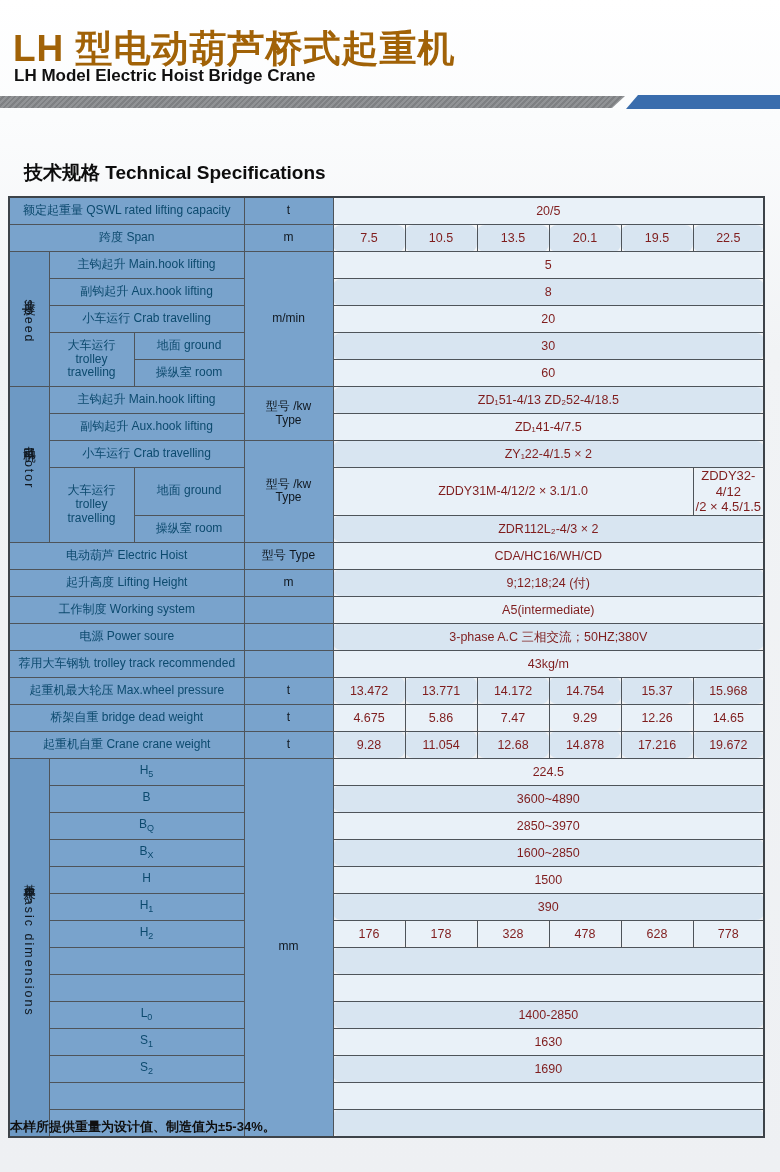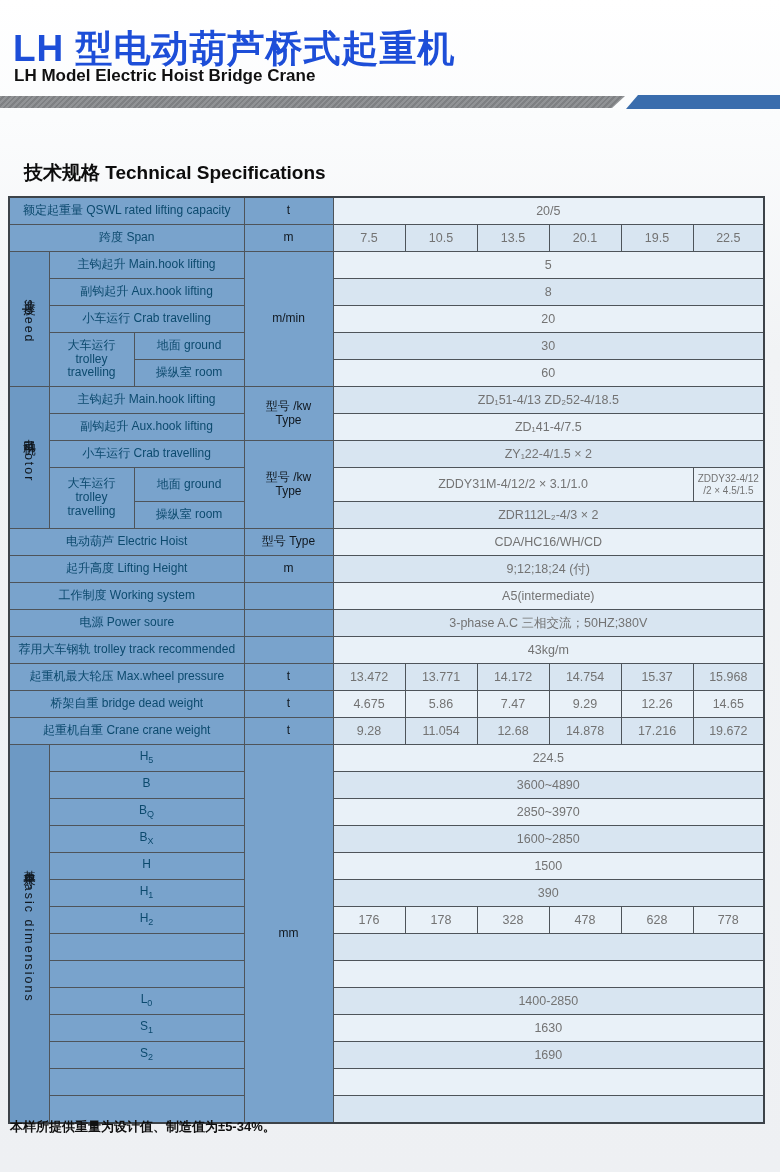--- a/index.html
+++ b/index.html
@@ -2,41 +2,41 @@
 <html><head>
 <meta charset="utf-8">
 <style>
   html,body{margin:0;padding:0;}
   body{
     width:780px;height:1172px;position:relative;overflow:hidden;
     font-family:"Liberation Sans","DejaVu Sans",sans-serif;
     background:linear-gradient(180deg,#ffffff 0%,#fbfcfd 10%,#f1f3f5 30%,#eef0f3 100%);
     color:#141414;
   }
-  .page-title{position:absolute;left:13px;top:24px;font-size:37px;font-weight:bold;letter-spacing:1px;margin:0;color:#1d4ed8;}
+  .page-title{position:absolute;left:13px;top:24px;font-size:37px;font-weight:bold;letter-spacing:1px;margin:0;color:#a16207;}
   .page-subtitle{position:absolute;left:14px;top:66px;font-size:17px;font-weight:bold;margin:0;color:#111;}
   .banner{position:absolute;left:0;top:95px;width:780px;height:14px;}
   .banner-gray{position:absolute;left:0;top:1px;width:625px;height:12px;background:#85878a;
     background-image:repeating-linear-gradient(135deg,rgba(255,255,255,.10) 0 2px,rgba(0,0,0,.05) 2px 4px);
     clip-path:polygon(0 0,100% 0,calc(100% - 13px) 100%,0 100%);}
   .banner-blue{position:absolute;left:626px;top:0;width:154px;height:14px;background:#3a6dad;
     clip-path:polygon(12px 0,100% 0,100% 100%,0 100%);}
   .section-title{position:absolute;left:14px;top:150px;font-size:19px;font-weight:bold;margin:10px;color:#0d0d0d;}
 
   table.spec{position:absolute;left:8px;top:196px;width:755px;border-collapse:collapse;table-layout:fixed;
     border:2px solid #3d4349;}
   td{border:1px solid #4e545a;height:26px;padding:0 2px;text-align:center;vertical-align:middle;
      font-size:12px;line-height:1.15;overflow:hidden;}
   td.lbl{background:#79a3cc;color:#0c4a6e;}
   td.unit{background:#79a3cc;color:#101820;}
   td.grp{background:#6d99c4;color:#101820;}
   tr.lt td.data{background:#e9f1f8;}
   tr.dk td.data{background:#d8e5f1;}
-  td.data{font-size:12.5px;color:#737373;}
-  td.sm{font-size:10px;line-height:1.2;padding:0 1px;}
+  td.data{font-size:12.5px;color:#7f1d1d;border-radius:8px;}
+  td.sm{font-size:13px;line-height:1.2;padding:0 1px;}
   .vtext{writing-mode:vertical-rl;text-orientation:mixed;display:inline-block;
     font-size:12.5px;letter-spacing:2px;color:#101820;}
   .blk{display:block;}
   td.r11{height:33px;}
   sub{font-size:9px;}
   .footnote{position:absolute;left:10px;top:1118px;font-size:13px;font-weight:bold;color:#101010;margin:0;}
 </style>
 </head>
 <body>
 

